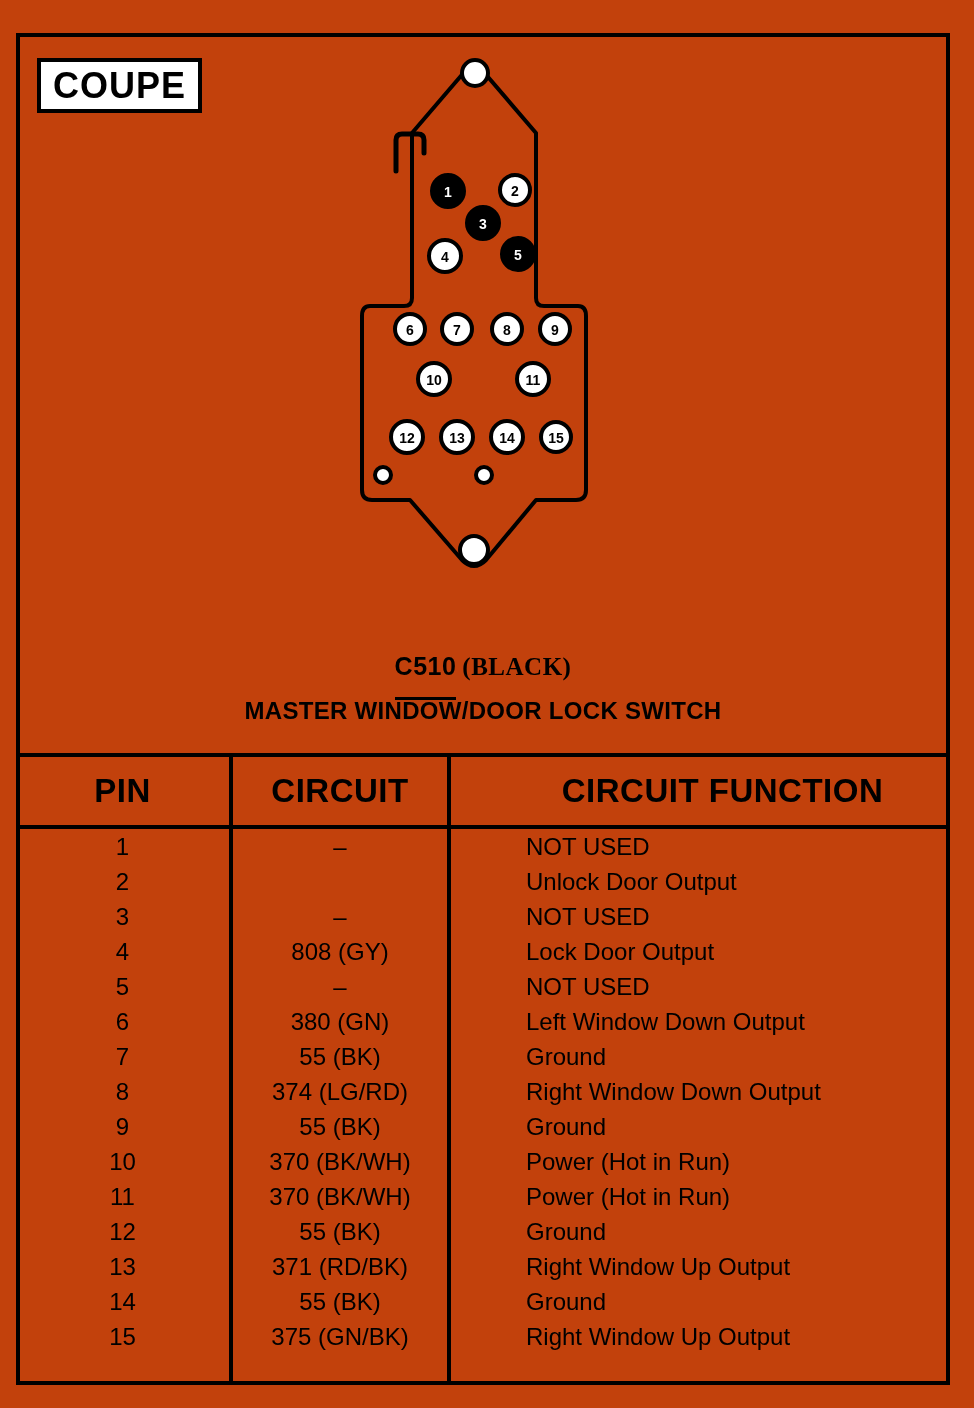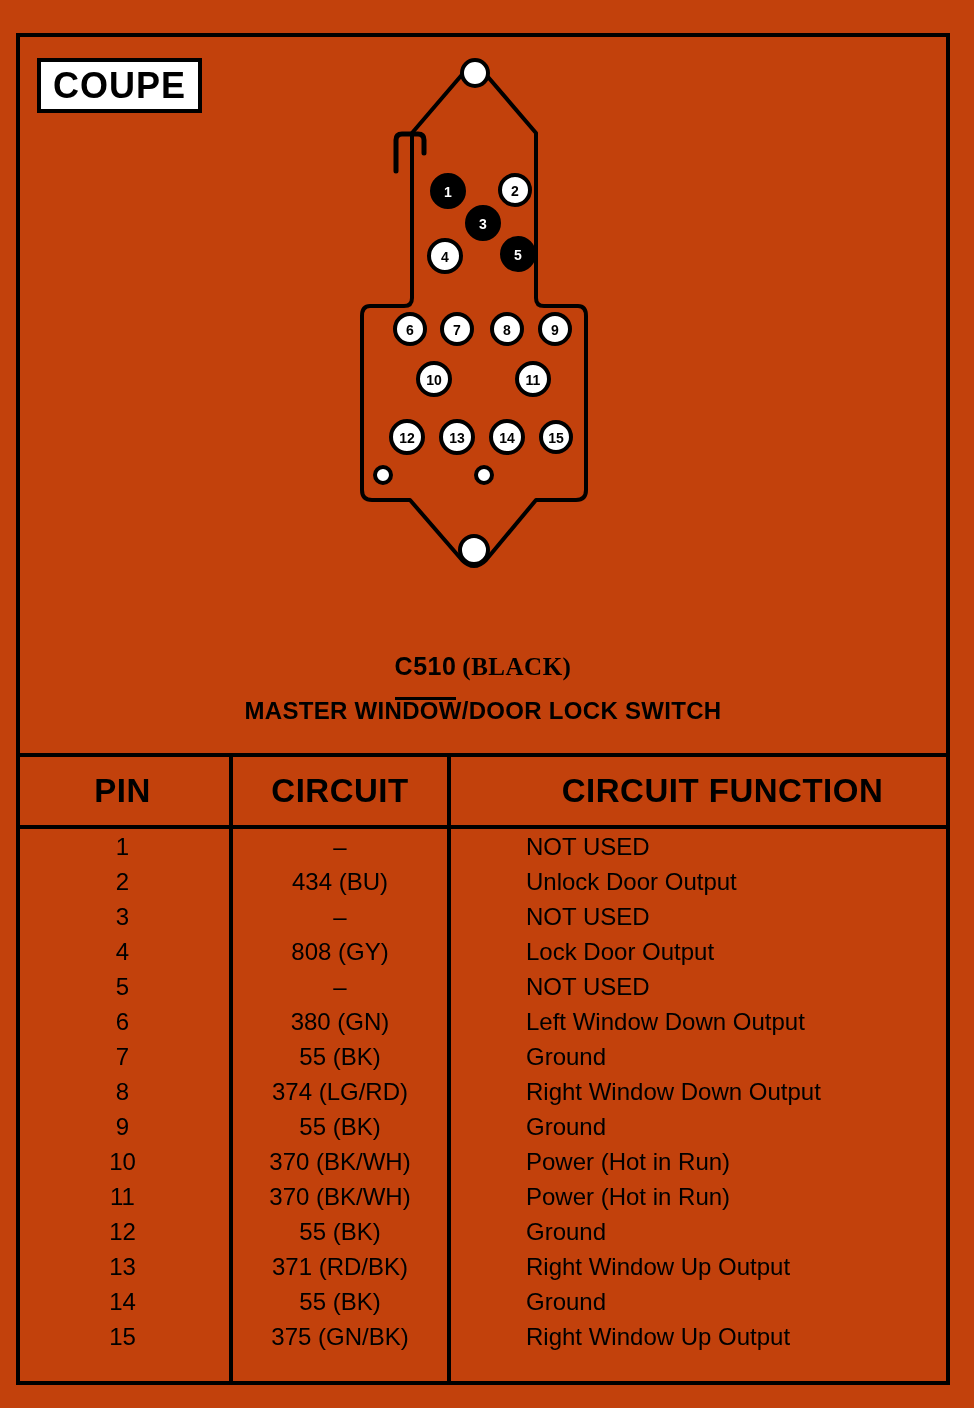--- a/index.html
+++ b/index.html
@@ -321,21 +321,20 @@
     </div>
 
     <div id="table-body">
         <div class="trow">
           <div class="c-pin">1</div>
           <div class="c-circuit">–</div>
           <div class="c-function">NOT USED</div>
         </div>
         <div class="trow">
           <div class="c-pin">2</div>
-          <div class="c-circuit">434 (BU)</div>
           <div class="c-function">Unlock Door Output</div>
         </div>
         <div class="trow">
           <div class="c-pin">3</div>
           <div class="c-circuit">–</div>
           <div class="c-function">NOT USED</div>
         </div>
         <div class="trow">
           <div class="c-pin">4</div>
           <div class="c-circuit">808 (GY)</div>

